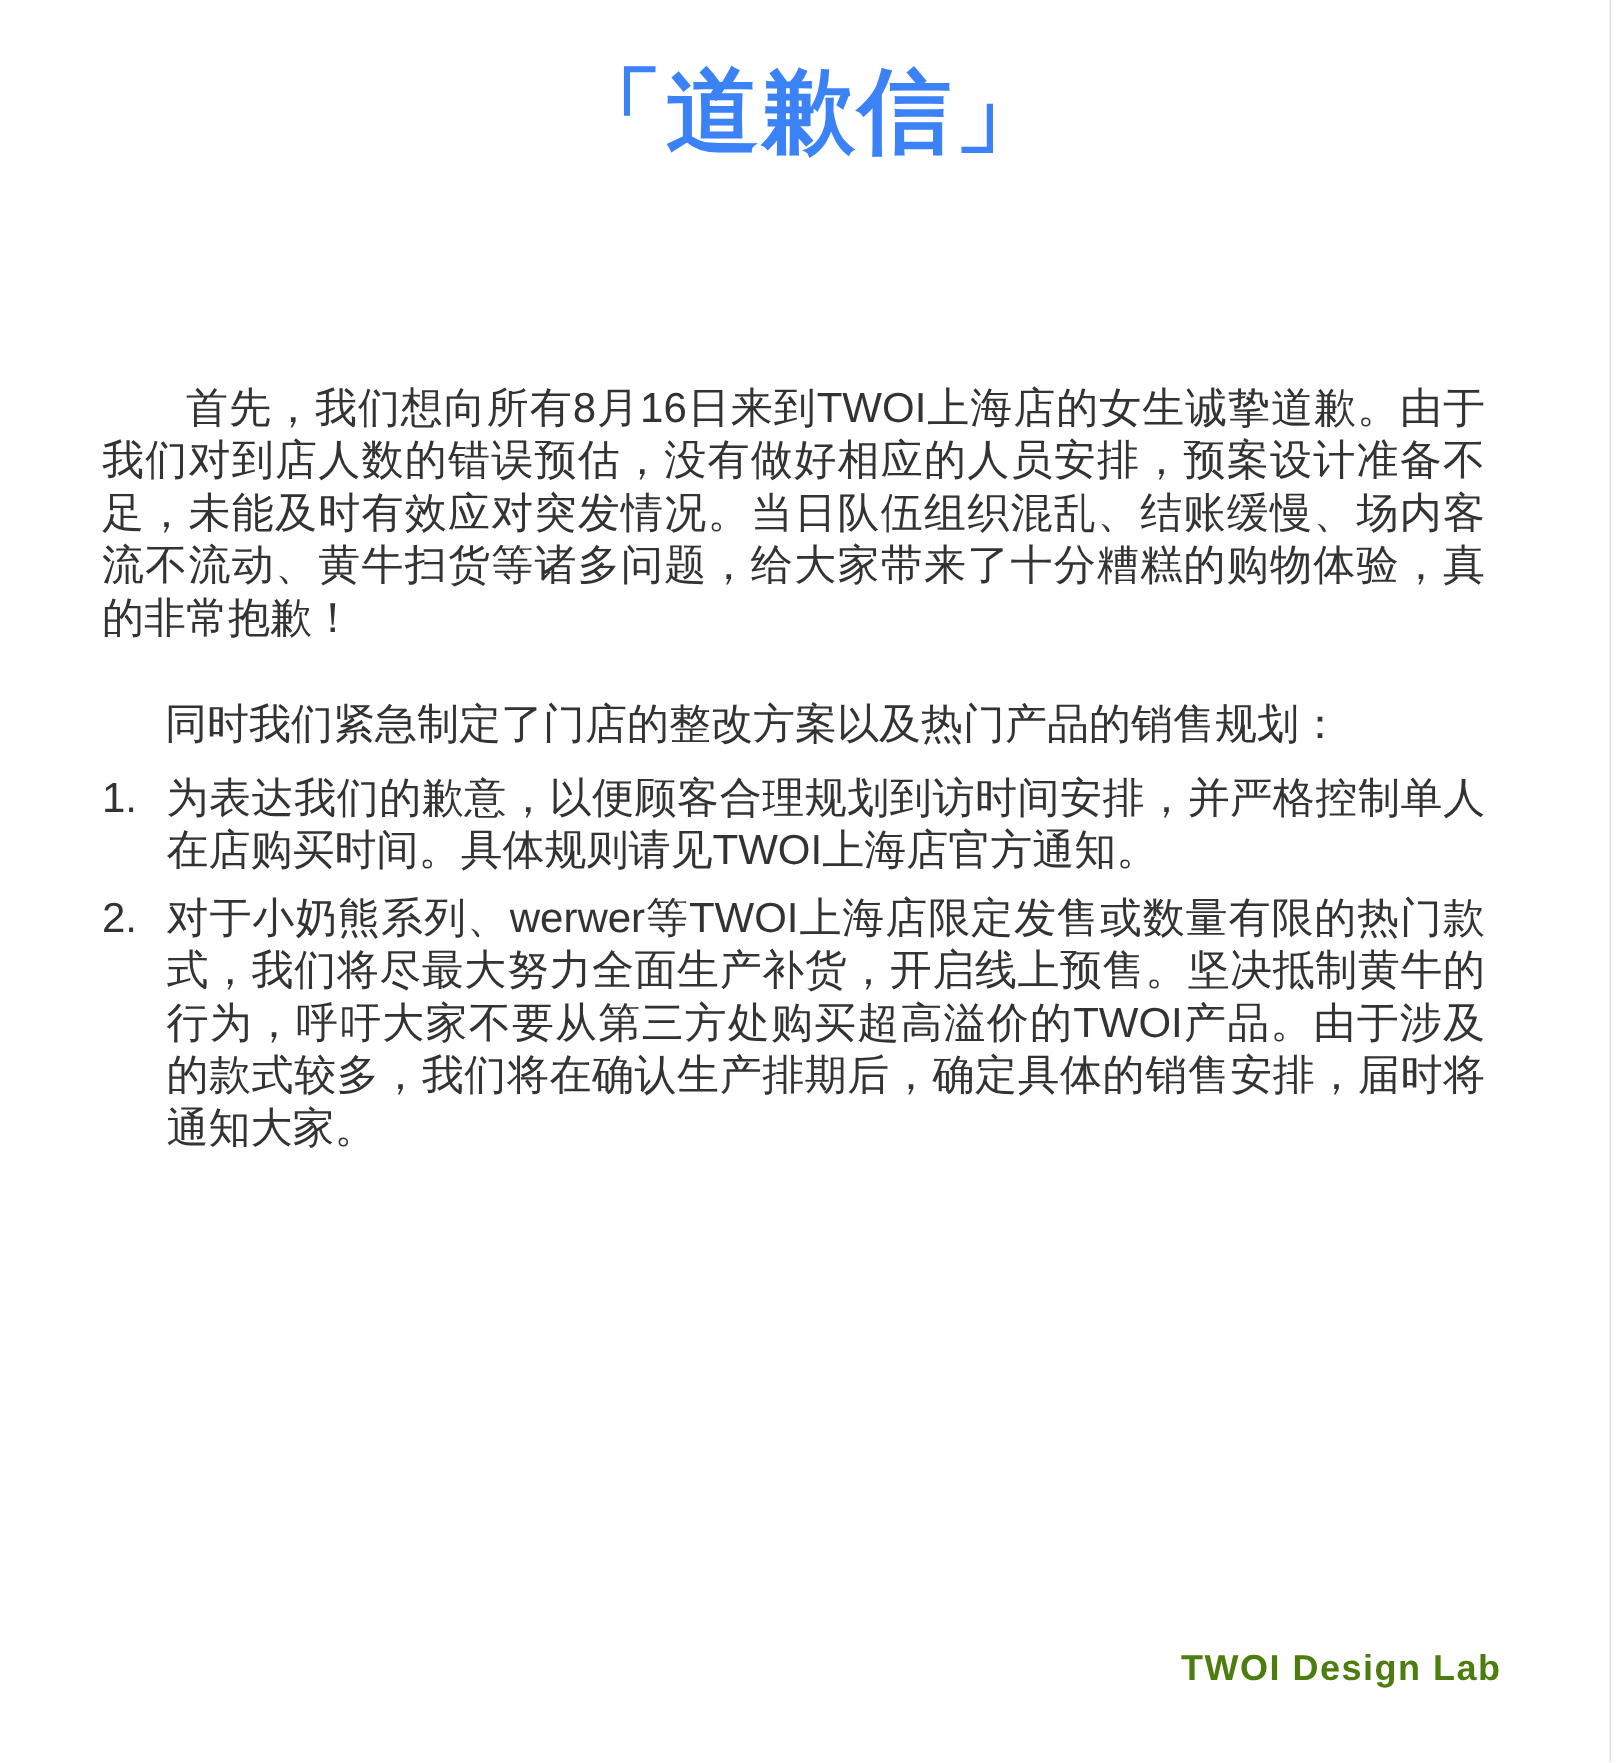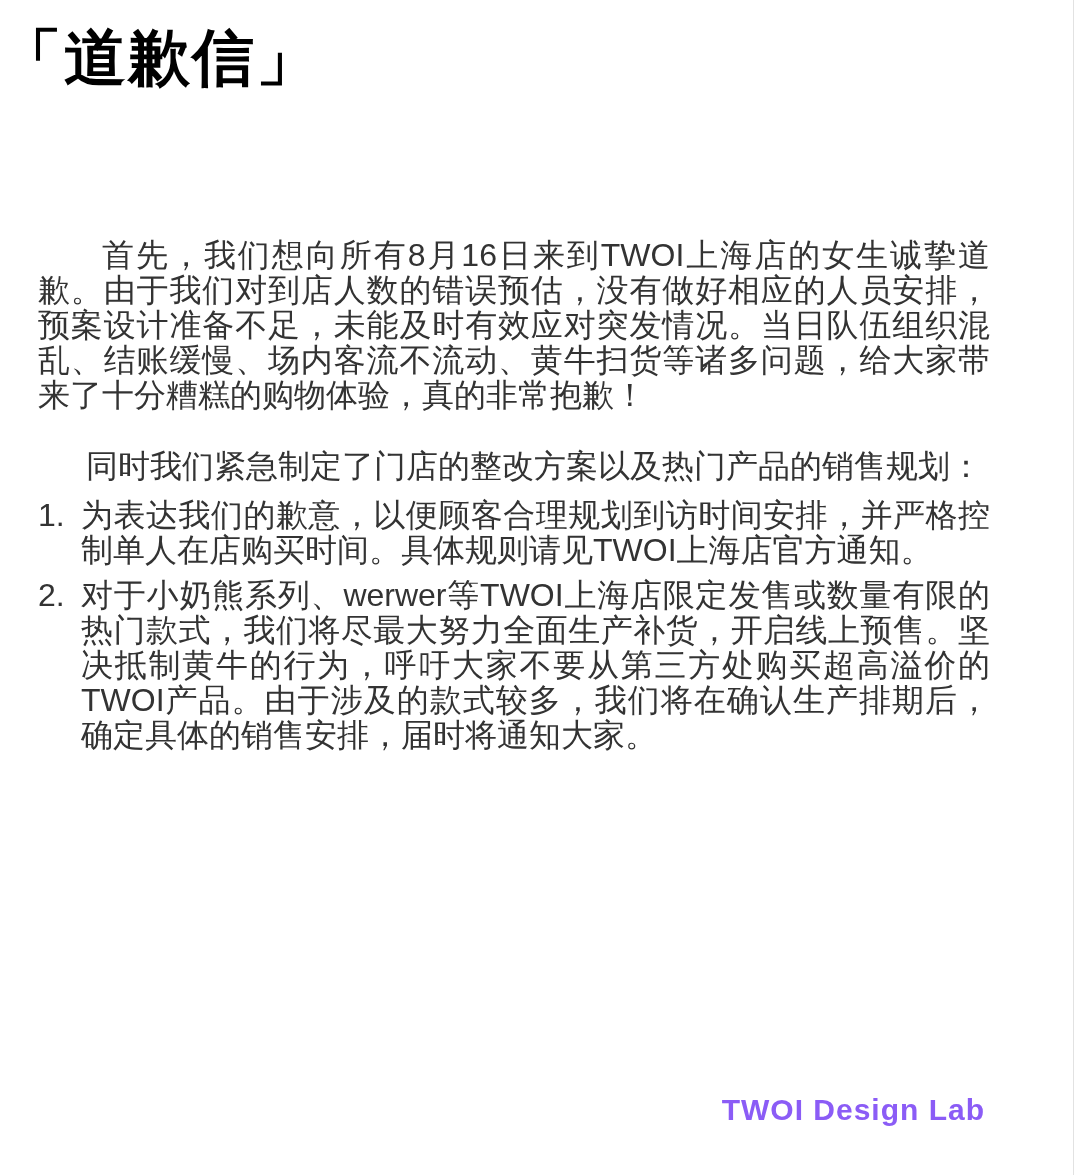--- a/index.html
+++ b/index.html
@@ -19,30 +19,31 @@
   .edge-line {
     position: absolute;
     top: 0;
     right: 6px;
     width: 1px;
     height: 100%;
     background: #e2e2e2;
   }
 
   .title {
-    padding-top: 16px;
+    padding-top: 32px;
+    text-align: center;
     font-size: 62px;
     font-weight: 800;
     letter-spacing: 2px;
-    color: #000000;
+    color: #3b82f6;
   }
 
   .body {
-    padding: 0 90px 0 38px;
-    font-size: 32px;
+    padding: 0 90px 0 68px;
+    font-size: 28px;
     line-height: 35px;
     font-weight: 500;
     text-align: justify;
     color: #333333;
   }
 
   .para { text-indent: 2em; }
   .para-1 { margin-top: 138px; }
   .para-2 { margin-top: 70px; }
 
@@ -61,26 +62,26 @@
 
   .list-num {
     flex: none;
     width: 43px;
   }
 
   .list-text { flex: 1; }
 
   .signature {
     position: absolute;
-    right: 95px;
+    right: 79px;
     bottom: 48px;
-    font-size: 30px;
+    font-size: 24px;
     font-weight: 800;
     letter-spacing: 1px;
-    color: #8b5cf6;
+    color: #4d7c0f;
   }
 </style>
 </head>
 <body>
 
 <div class="page">
 
   <h1 class="title">「道歉信」</h1>
 
   <div class="body">

